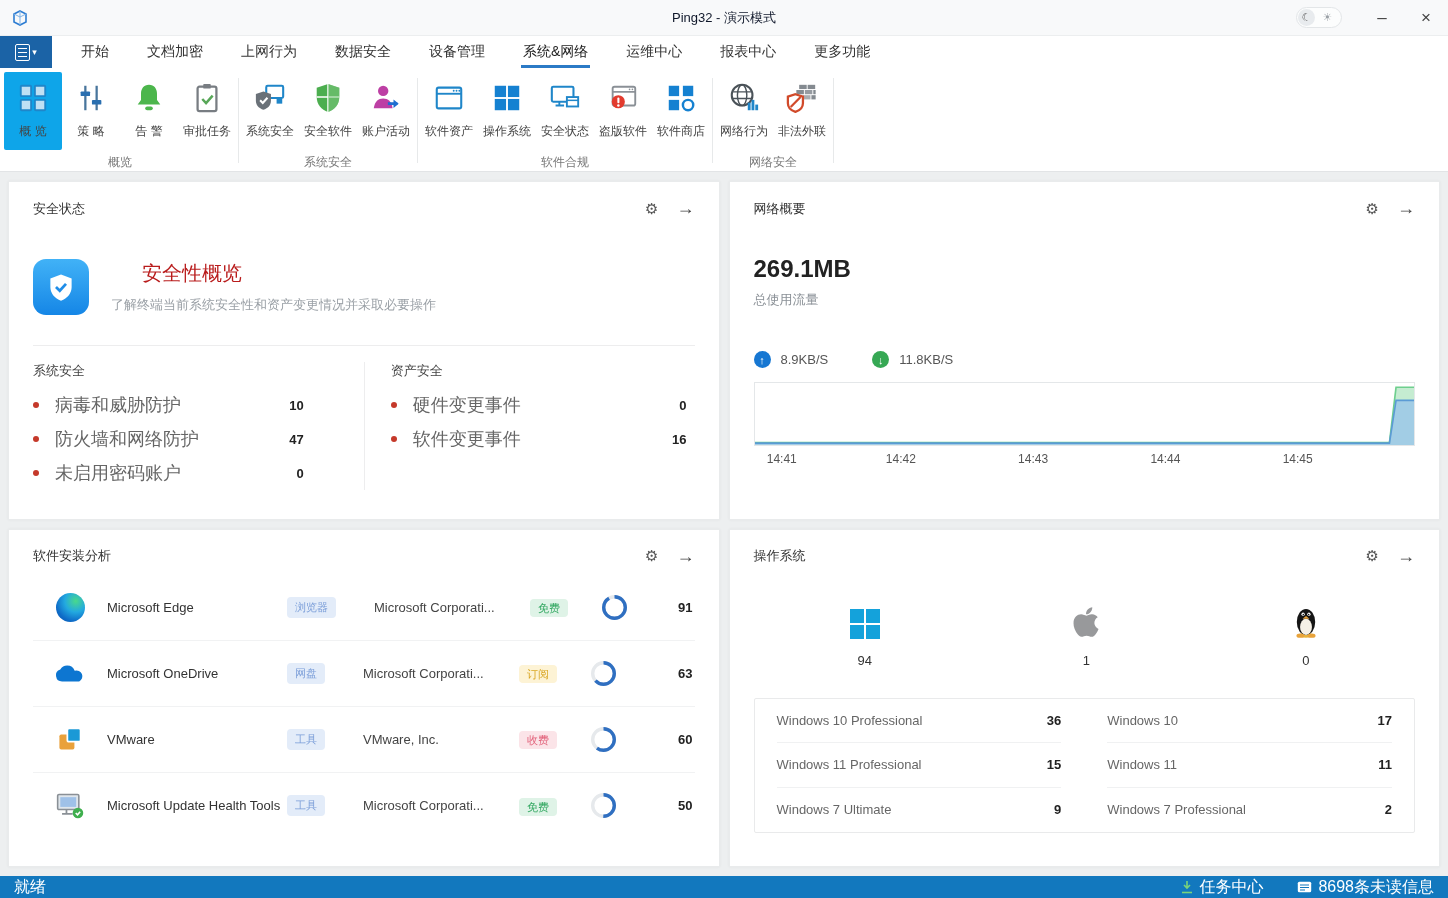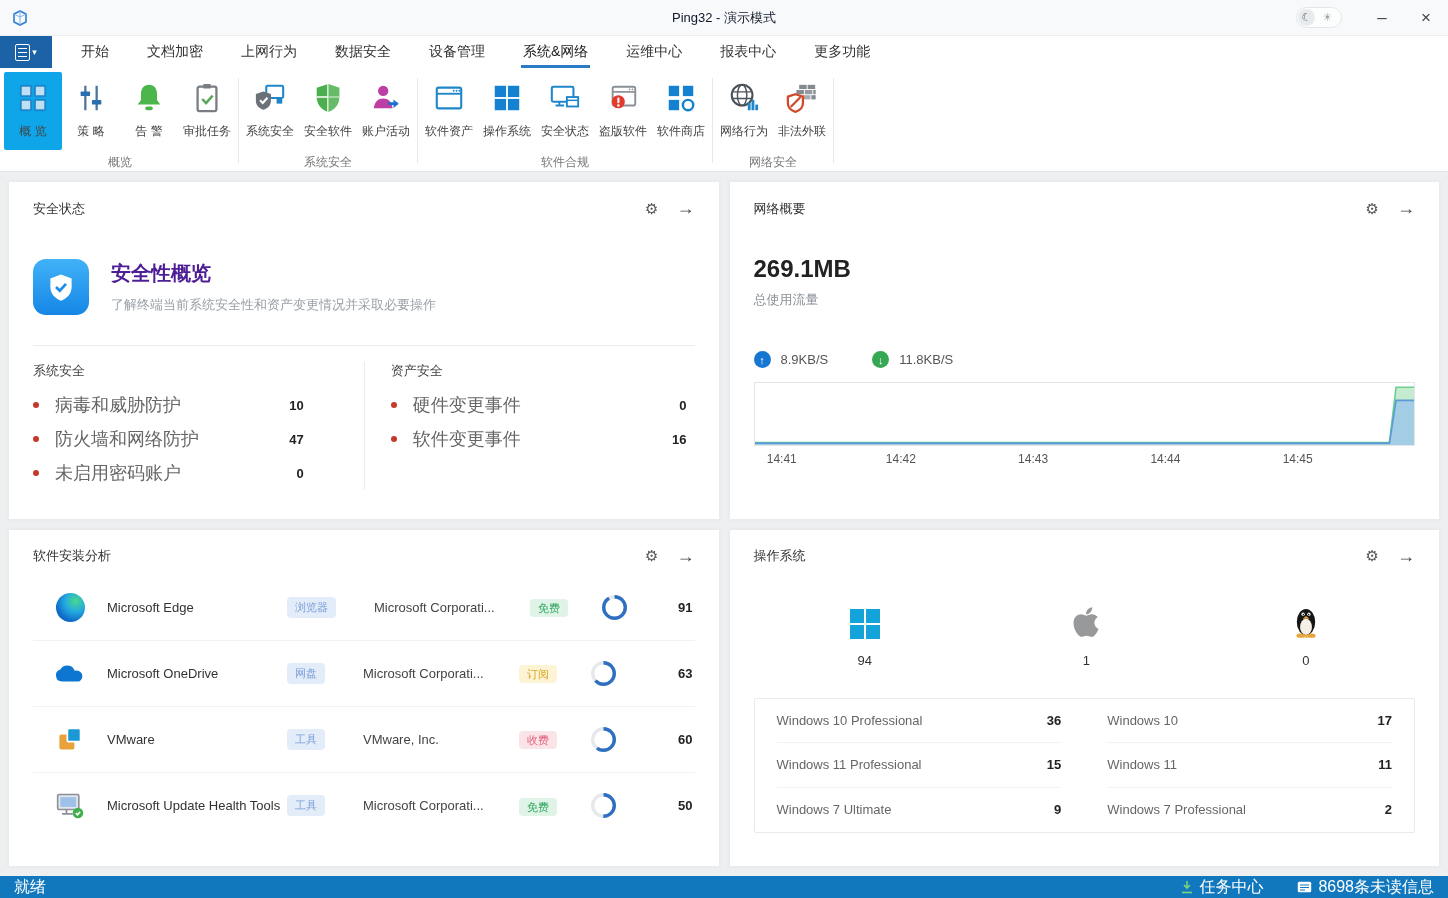--- a/index.html
+++ b/index.html
@@ -53,21 +53,21 @@
   .panel-head { display:flex; align-items:center; }
   .panel-title { font-size:13px; color:#333; }
   .panel-actions { margin-left:auto; display:flex; gap:18px; align-items:center; }
   .gear { font-size:15px; color:#555; }
   .arrowr { font-size:18px; color:#444; }
 
   
   .hero { display:flex; align-items:center; gap:22px; margin-top:40px; }
   .hero-icon { width:56px; height:56px; border-radius:13px;
     background:linear-gradient(180deg,#41b2f7,#1586e6); display:flex; align-items:center; justify-content:center; }
-  .hero-h { font-size:20px; font-weight:bold; color:#4c1d95; margin-bottom:9px; }
+  .hero-h { font-size:20px; font-weight:normal; color:#b91c1c; margin-bottom:9px;margin-left:31px; }
   .hero-d { font-size:13px; color:#9aa0a6; }
   .sec-divider { border-top:1px solid #ededee; margin-top:30px; }
   .stats { display:flex; margin-top:16px; }
   .stat-col { width:50%; padding-right:60px; }
   .stat-col + .stat-col { border-left:1px solid #ededee; padding-left:26px; padding-right:8px; }
   .stat-col-title { font-size:13px; color:#444; margin-bottom:8px; }
   .stat-item { display:flex; align-items:center; height:34px; }
   .dot { width:6px; height:6px; border-radius:50%; background:#c5392a; margin-right:16px; flex:none; }
   .stat-label { font-size:18px; color:#666; flex:1; }
   .stat-value { font-size:13px; font-weight:bold; color:#222; }

